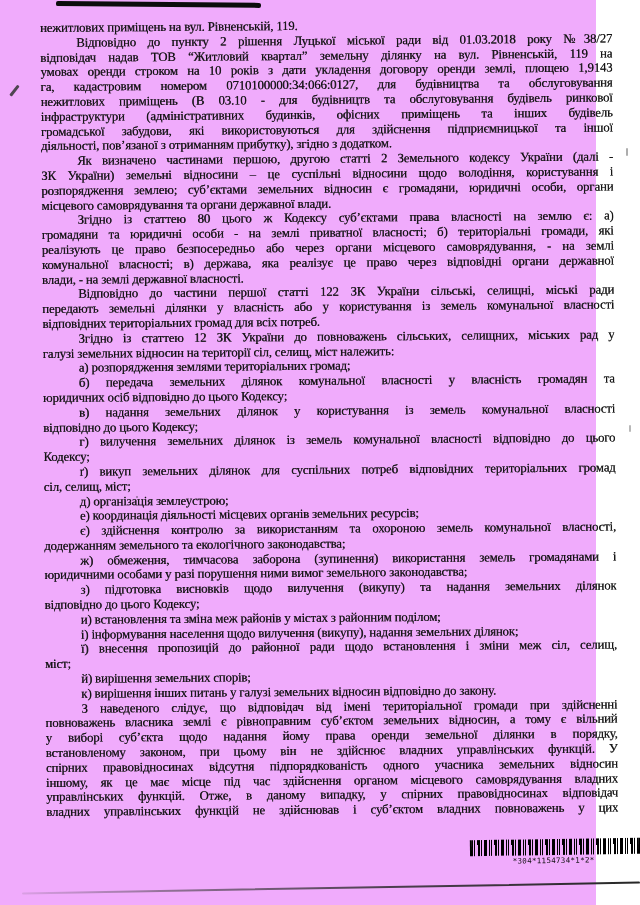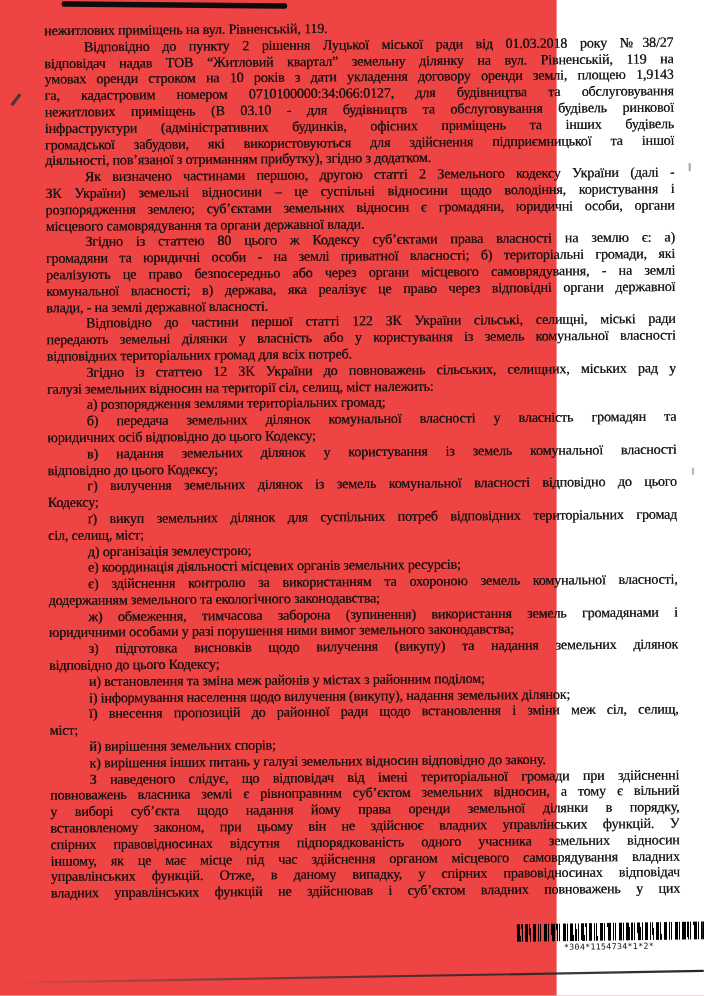--- a/index.html
+++ b/index.html
@@ -3,22 +3,22 @@
 <meta charset="utf-8">
 <style>
   html, body {
     margin: 0; padding: 0;
     width: 640px; height: 905px;
     overflow: hidden;
     background: #ffffff;
   }
   .page {
     position: absolute; inset: 0;
-    width: 506px; height: 905px;
-    background: #ef4444;
+    width: 596px; height: 905px;
+    background: #f0abfc;
     font-family: "Liberation Serif", serif;
   }
   
   .topbar {
     position: absolute; left: 56px; top: 2px;
     width: 205px; height: 5px;
     background: #0c0c0c; border-radius: 2px;
     transform: rotate(0.5deg);
   }
   

